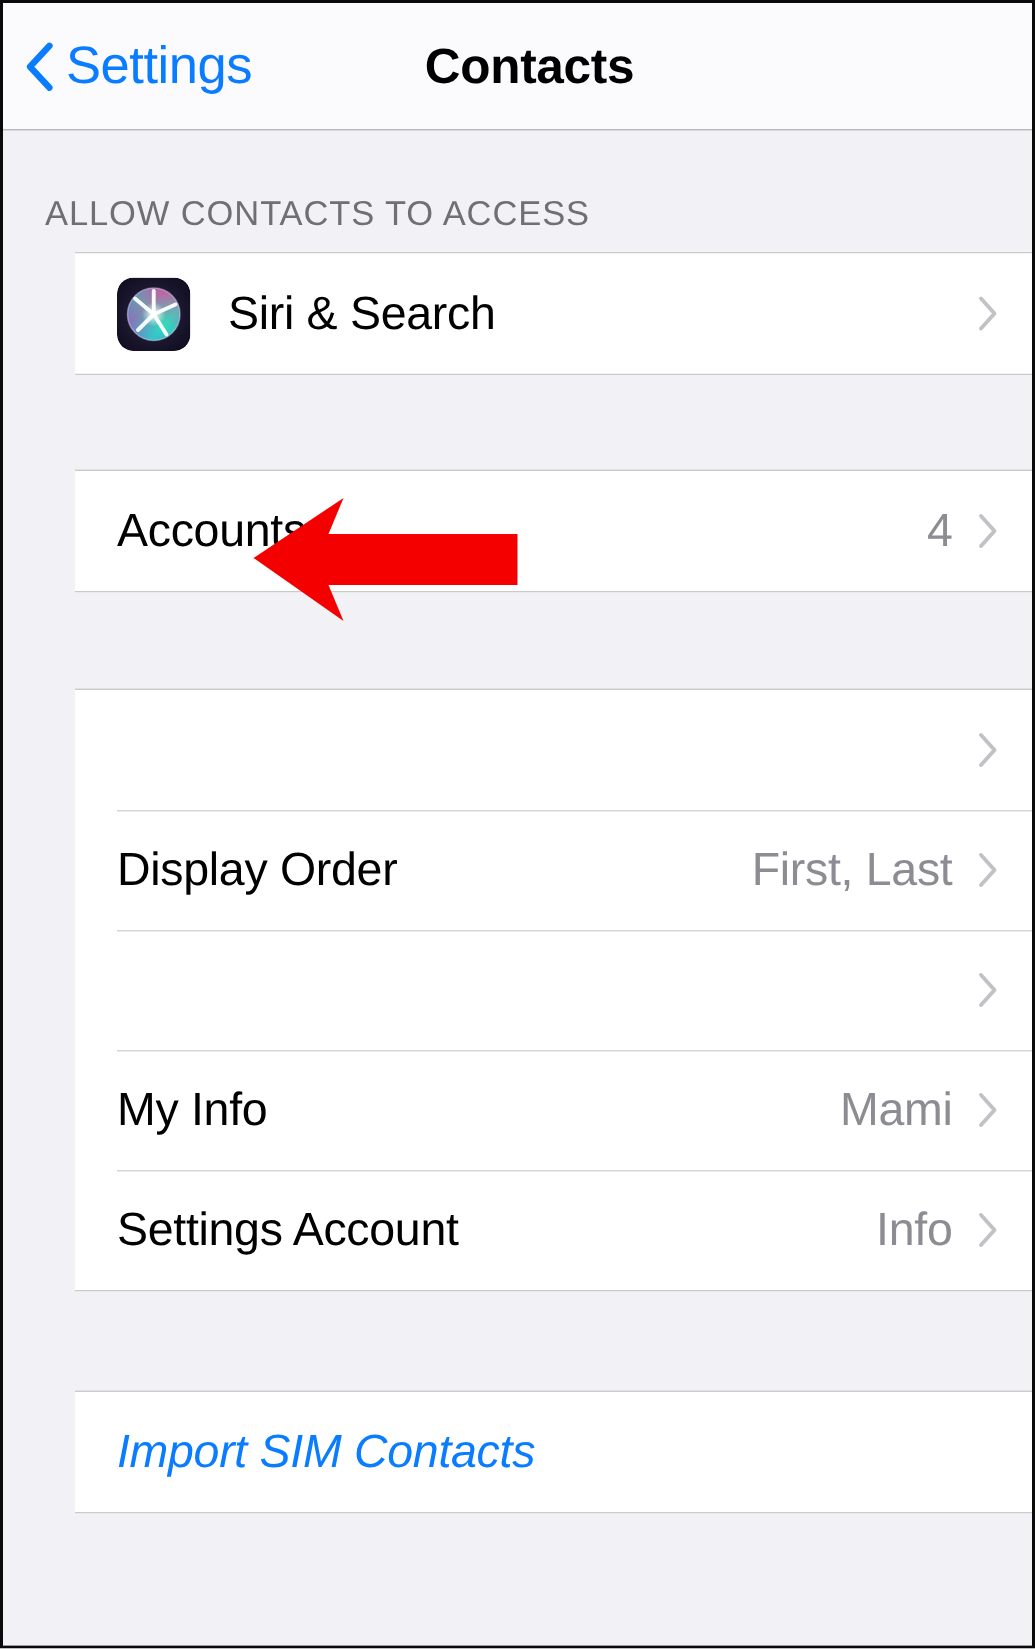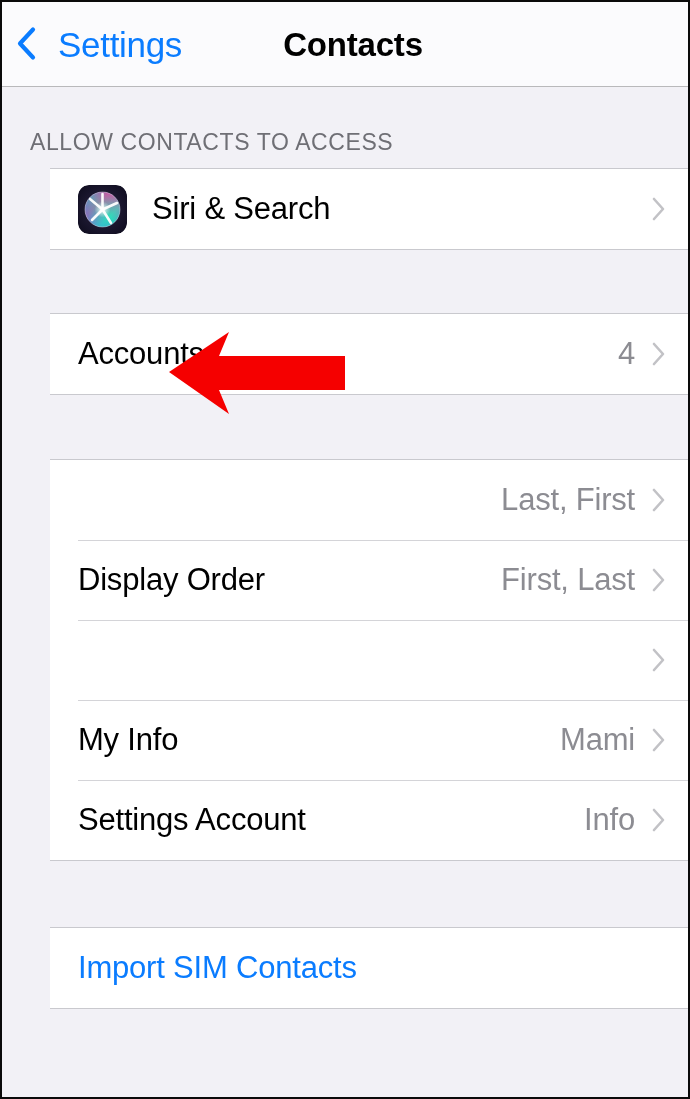--- a/index.html
+++ b/index.html
@@ -29,22 +29,22 @@
     background: #fbfbfd;
     border-bottom: 1px solid #b9b9bb;
     box-sizing: border-box;
   }
   .back-button {
     position: absolute;
     left: 14px;
     top: 50%;
     transform: translateY(-50%);
     display: flex;
-    align-items: flex-start;
-    gap: 22px;
+    align-items: flex-end;
+    gap: 8px;
     cursor: pointer;
   }
   .back-chevron {
     display: block;
     width: 20px;
     height: 34px;
   }
   .back-label {
     font-size: 35px;
     color: #0a7cff;
@@ -115,20 +115,21 @@
     overflow: hidden;
   }
   .row-label {
     font-size: 31px;
     color: #000000;
     letter-spacing: -0.2px;
     white-space: nowrap;
   }
   .row-label.link {
     color: #0a7cff;
+    font-style: italic;
   }
   .row-spacer { flex: 1 1 auto; }
   .row-value {
     font-size: 31px;
     color: #8c8c92;
     letter-spacing: -0.2px;
     margin-right: 16px;
     white-space: nowrap;
   }
   .chevron {
@@ -237,21 +238,20 @@
           <polyline points="3,3 12,13 3,23" fill="none" stroke="#c2c2c6" stroke-width="2.6" stroke-linecap="round" stroke-linejoin="round"></polyline>
         </svg>
       </div>
     </div>
 
     <div class="gap gap-64"></div>
 
     <div class="group">
       <div class="row">
         <span class="row-spacer"></span>
-        <span class="row-value">Last, First</span>
         <svg class="chevron" viewBox="0 0 15 26">
           <polyline points="3,3 12,13 3,23" fill="none" stroke="#c2c2c6" stroke-width="2.6" stroke-linecap="round" stroke-linejoin="round"></polyline>
         </svg>
       </div>
       <div class="row">
         <span class="row-label">Display Order</span>
         <span class="row-spacer"></span>
         <span class="row-value">First, Last</span>
         <svg class="chevron" viewBox="0 0 15 26">
           <polyline points="3,3 12,13 3,23" fill="none" stroke="#c2c2c6" stroke-width="2.6" stroke-linecap="round" stroke-linejoin="round"></polyline>

